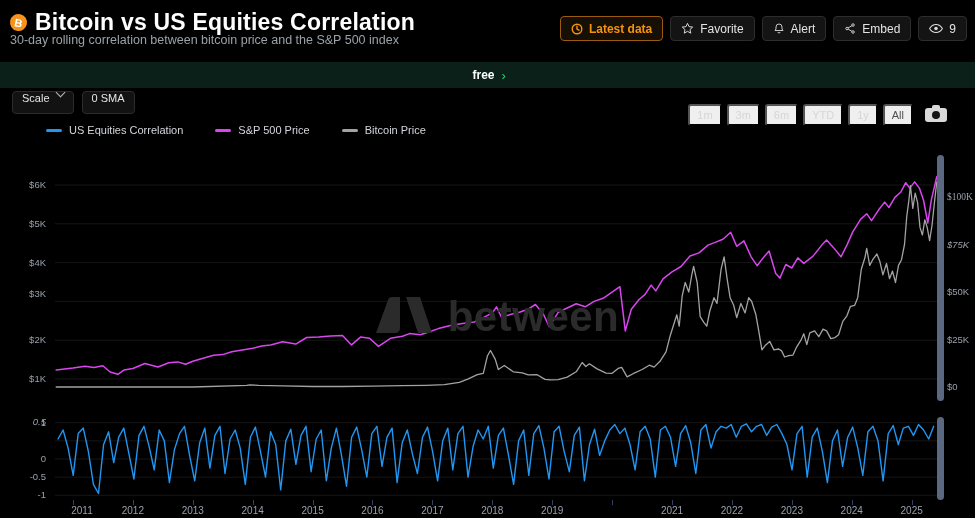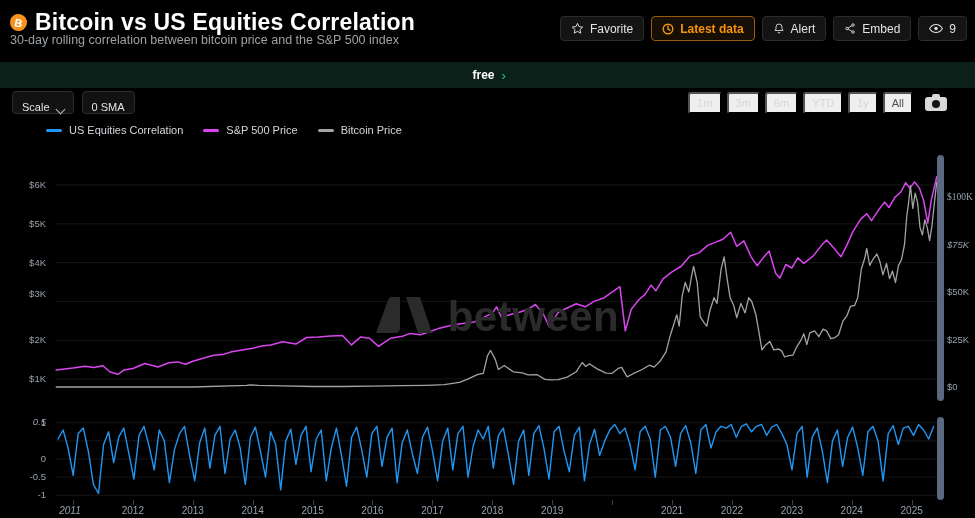--- a/index.html
+++ b/index.html
@@ -23,28 +23,28 @@
   .btn-accent{color:#f59309;border-color:#9a5b10;background:#160f06;font-weight:700;}
   
   .banner{position:absolute;top:62px;left:0;right:0;height:26px;background:#0a2018;
     display:flex;align-items:center;justify-content:center;font-size:12px;color:#28cb7d;cursor:pointer;}
   .banner-hl{font-weight:700;color:#ffffff;margin:0 3px 0 0;}
   .banner-arrow{margin-left:4px;font-size:13px;}
   
   #chart-region{position:absolute;top:88px;left:0;width:975px;height:430px;background:#000;}
   .toolbar-left{position:absolute;top:3px;left:12px;display:flex;gap:8px;}
   .tool-btn{font-size:11px;height:23px;padding:0 9px;background:#121212;border:1px solid #2c2c2c;
-    border-radius:4px;display:flex;align-items:flex-end;gap:7px;color:#e5e5e5;cursor:pointer;}
+    border-radius:4px;display:flex;align-items:flex-start;gap:7px;color:#e5e5e5;cursor:pointer;}
   .chev{width:6px;height:6px;border-right:1.5px solid #b9b9b9;border-bottom:1.5px solid #b9b9b9;
     transform:rotate(45deg);margin-top:-3px;}
-  .ranges{position:absolute;top:4px;right:28px;display:flex;align-items:flex-end;gap:5px;}
+  .ranges{position:absolute;top:16px;right:28px;display:flex;align-items:center;gap:5px;}
   .range-btn{font-size:11px;color:#d6d6d6;padding:3px 7px;border-radius:3px;cursor:pointer;}
   .range-active{color:#4f4f4f;cursor:default;}
   .camera-btn{margin-left:7px;cursor:pointer;background:none;border:none;padding:0;}
-  .legend{position:absolute;top:36px;left:46px;display:flex;gap:20px;align-items:center;}
+  .legend{position:absolute;top:36px;left:46px;display:flex;gap:32px;align-items:center;}
   .legend-item{display:flex;align-items:center;gap:7px;font-size:11px;color:#d3d6da;cursor:pointer;}
   .legend-dash{width:16px;height:3px;border-radius:2px;background:#888;}
   .plot{position:absolute;left:55px;width:883px;background:#000;}
   #main-plot{top:67px;height:247px;}
   #lower-plot{top:326px;height:86px;}
   .plot svg{position:absolute;left:0;top:0;}
   .axis-line{position:absolute;left:55px;width:1px;background:#2b3a63;}
   #main-axis-line{top:67px;height:247px;}
   #lower-axis-line{top:326px;height:86px;}
   .ylab{position:absolute;font-size:9.5px;line-height:10px;color:#98a0ab;}
@@ -63,36 +63,36 @@
 <body>
 
 <div class="header">
   <div class="title-row">
     <span class="btc-badge">B</span>
     <span class="title">Bitcoin vs US Equities Correlation</span>
   </div>
   <div class="subtitle">30-day rolling correlation between bitcoin price and the S&amp;P 500 index</div>
 
   <div class="actions">
-    <button class="btn">
-      <span>
-        <svg width="13" height="13" viewBox="0 0 24 24">
-            <path d="M12 2.5l2.9 6.1 6.7.8-5 4.6 1.4 6.6-6-3.4-6 3.4 1.4-6.6-5-4.6 6.7-.8z" fill="none" stroke="#dddddd" stroke-width="1.8" stroke-linejoin="round"></path>
-          </svg>
-      </span>
-      <span>Favorite</span>
-    </button>
     <button class="btn btn-accent">
       <span>
         <svg width="12" height="12" viewBox="0 0 12 12">
             <circle cx="6" cy="6" r="4.8" fill="none" stroke="#f59309" stroke-width="1.4"></circle>
             <path d="M6 3.2V6l2 1.2" stroke="#f59309" stroke-width="1.4" fill="none" stroke-linecap="round"></path>
           </svg>
       </span>
       <span>Latest data</span>
+    </button>
+    <button class="btn">
+      <span>
+        <svg width="13" height="13" viewBox="0 0 24 24">
+            <path d="M12 2.5l2.9 6.1 6.7.8-5 4.6 1.4 6.6-6-3.4-6 3.4 1.4-6.6-5-4.6 6.7-.8z" fill="none" stroke="#dddddd" stroke-width="1.8" stroke-linejoin="round"></path>
+          </svg>
+      </span>
+      <span>Favorite</span>
     </button>
     <button class="btn">
       <span>
         <svg width="12" height="13" viewBox="0 0 24 24">
             <path d="M12 3a6 6 0 0 0-6 6v4l-2 3h16l-2-3V9a6 6 0 0 0-6-6z" fill="none" stroke="#dddddd" stroke-width="1.8" stroke-linejoin="round"></path>
             <path d="M10 19a2 2 0 0 0 4 0" stroke="#dddddd" stroke-width="1.8" fill="none"></path>
           </svg>
       </span>
       <span>Alert</span>
     </button>
@@ -219,21 +219,21 @@
     <div class="ylab ylab-right" style="top: 246.5px;">$25K</div>
     <div class="ylab ylab-right" style="top: 199px;">$50K</div>
     <div class="ylab ylab-right" style="top: 151.5px; font-style: italic;">$75K</div>
     <div class="ylab ylab-right" style="top: 104px; font-family: Liberation Serif, serif;">$100K</div>
     <div class="ylab ylab-left" style="top: 329.7px;">1</div>
     <div class="ylab ylab-left" style="top: 329px; font-style: italic;">0.5</div>
     <div class="ylab ylab-left" style="top: 366px;">0</div>
     <div class="ylab ylab-left" style="top: 384.15px;">-0.5</div>
     <div class="ylab ylab-left" style="top: 402.3px;">-1</div>
     <div class="xtick" style="left: 72.9715px;"></div>
-    <div class="xlab" style="left: 52px; font-style: italic;">2011</div>
+    <div class="xlab" style="left: 64px;">2011</div>
     <div class="xtick" style="left: 132.877px;"></div>
     <div class="xlab" style="left: 114.877px;">2012</div>
     <div class="xtick" style="left: 192.782px;"></div>
     <div class="xlab" style="left: 174.782px;">2013</div>
     <div class="xtick" style="left: 252.687px;"></div>
     <div class="xlab" style="left: 234.687px;">2014</div>
     <div class="xtick" style="left: 312.592px;"></div>
     <div class="xlab" style="left: 294.592px;">2015</div>
     <div class="xtick" style="left: 372.497px;"></div>
     <div class="xlab" style="left: 354.497px;">2016</div>

